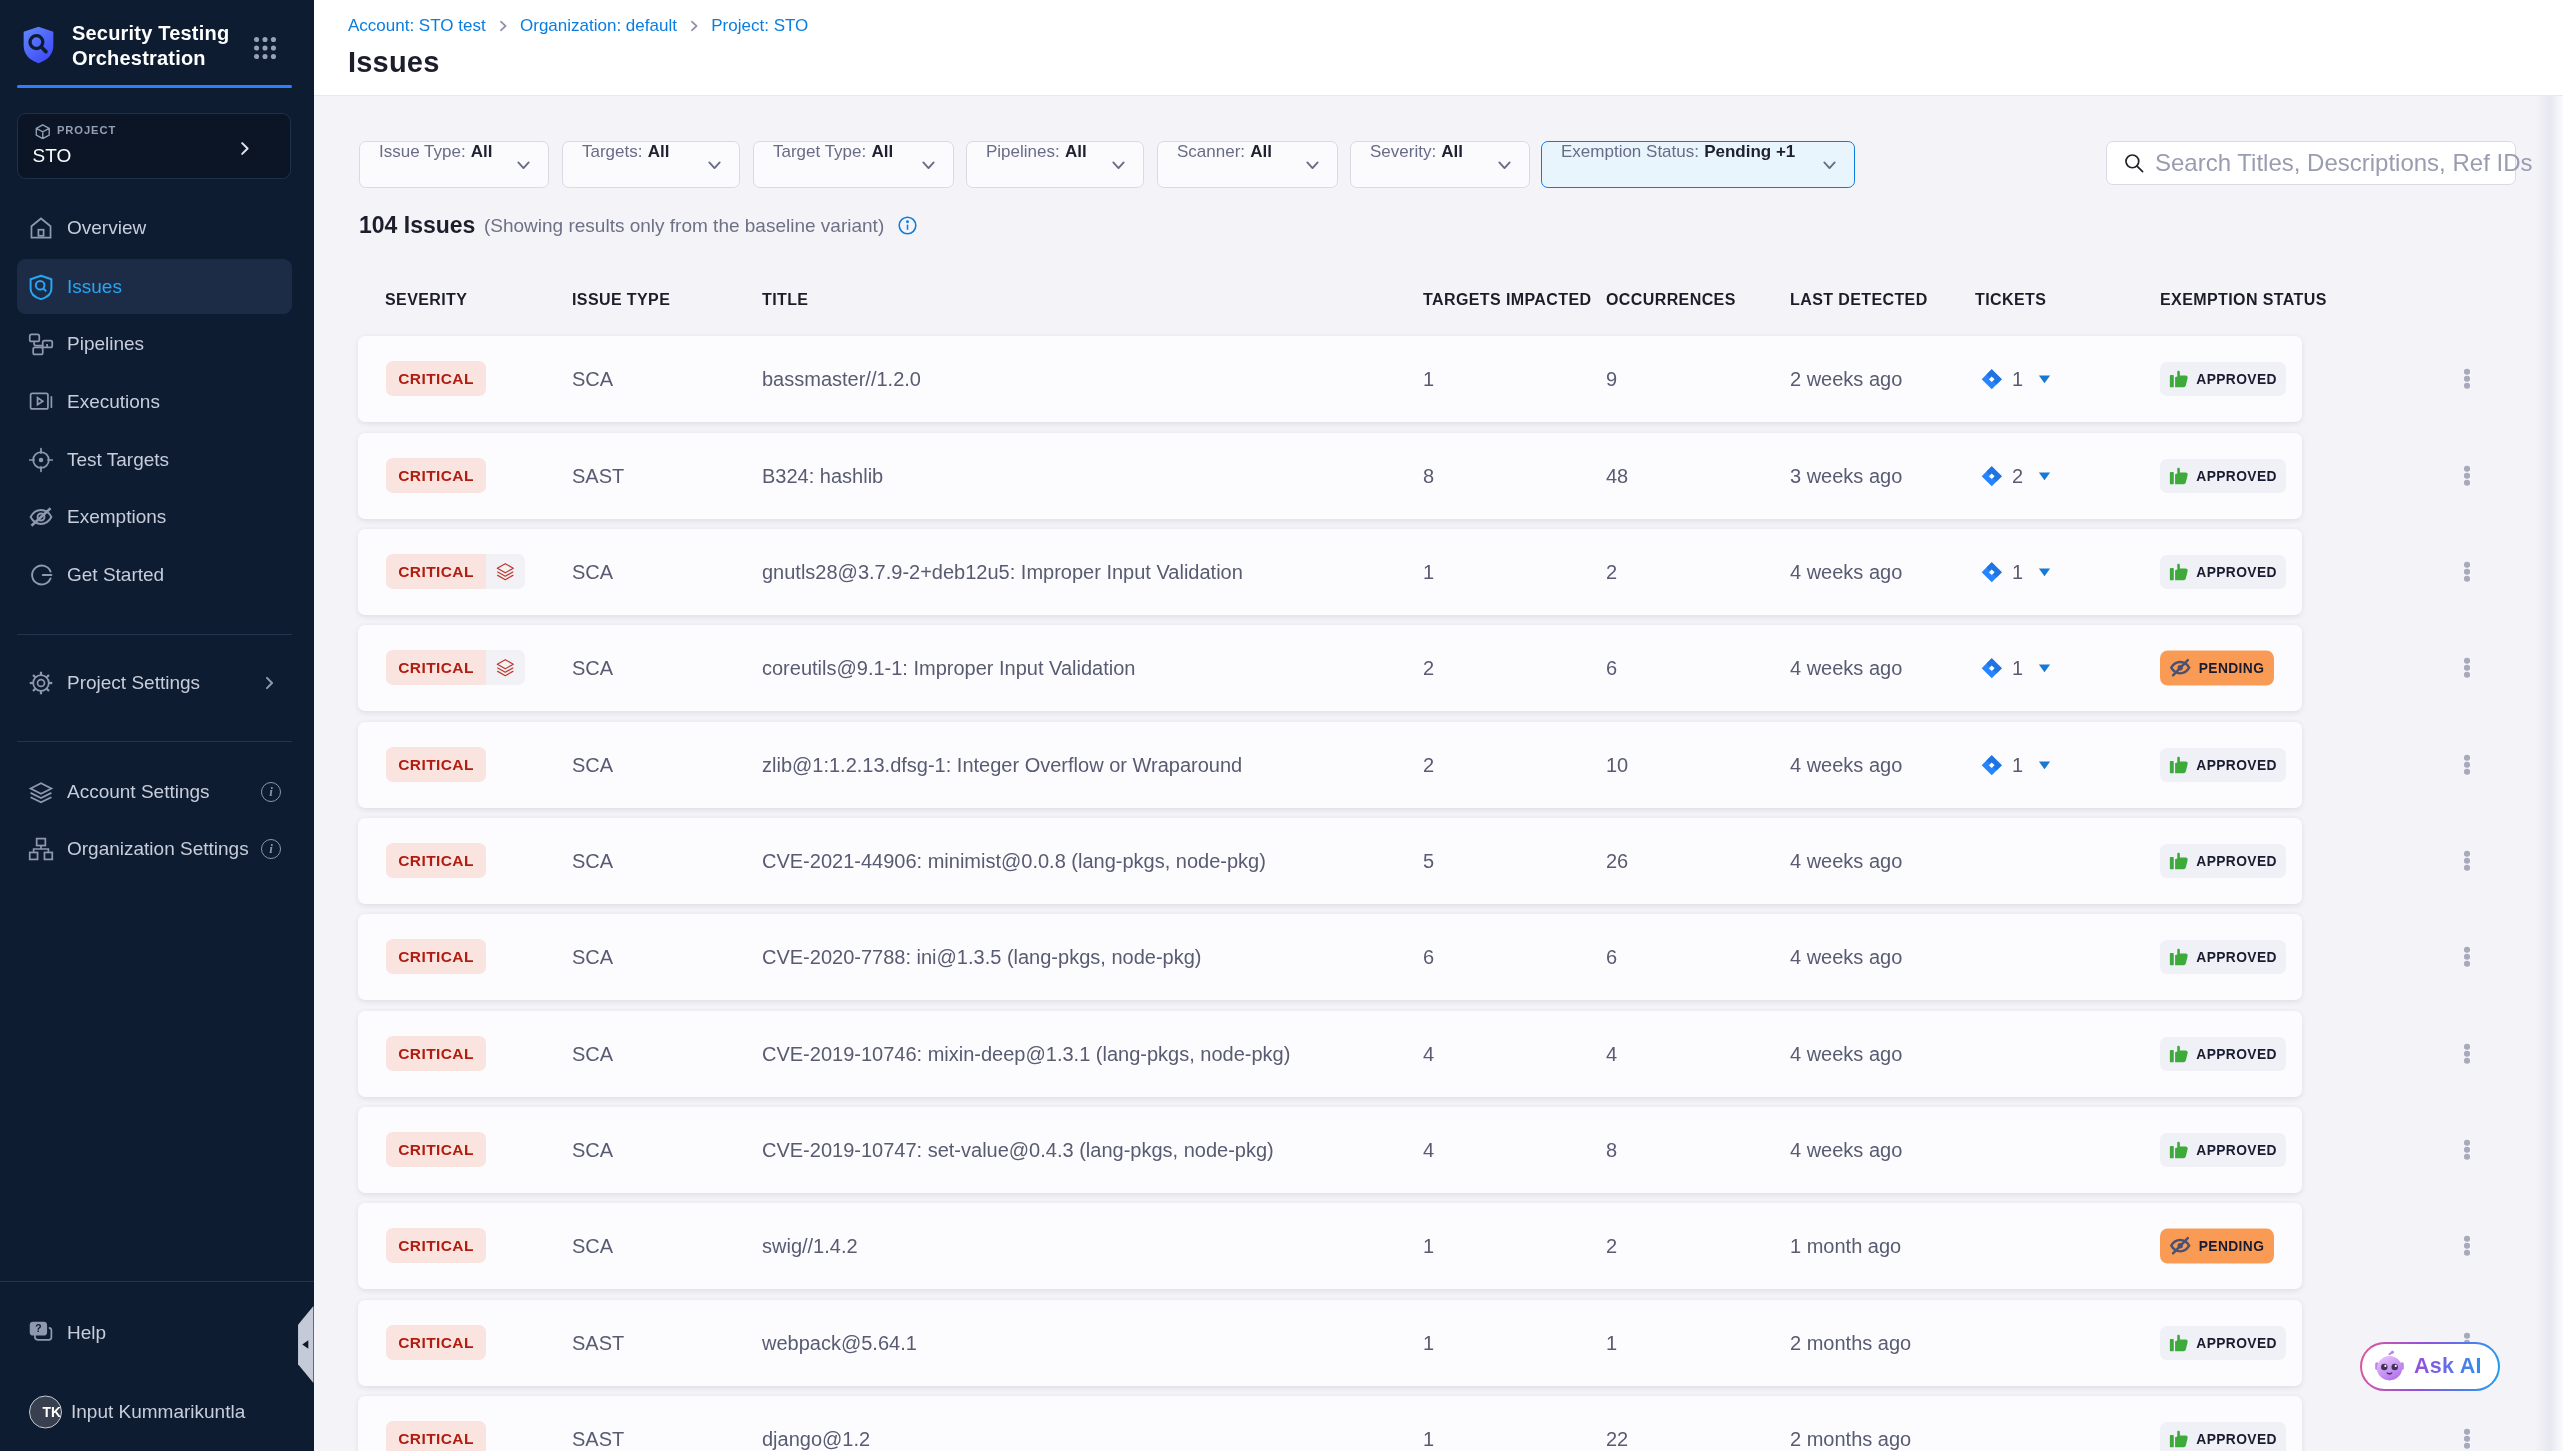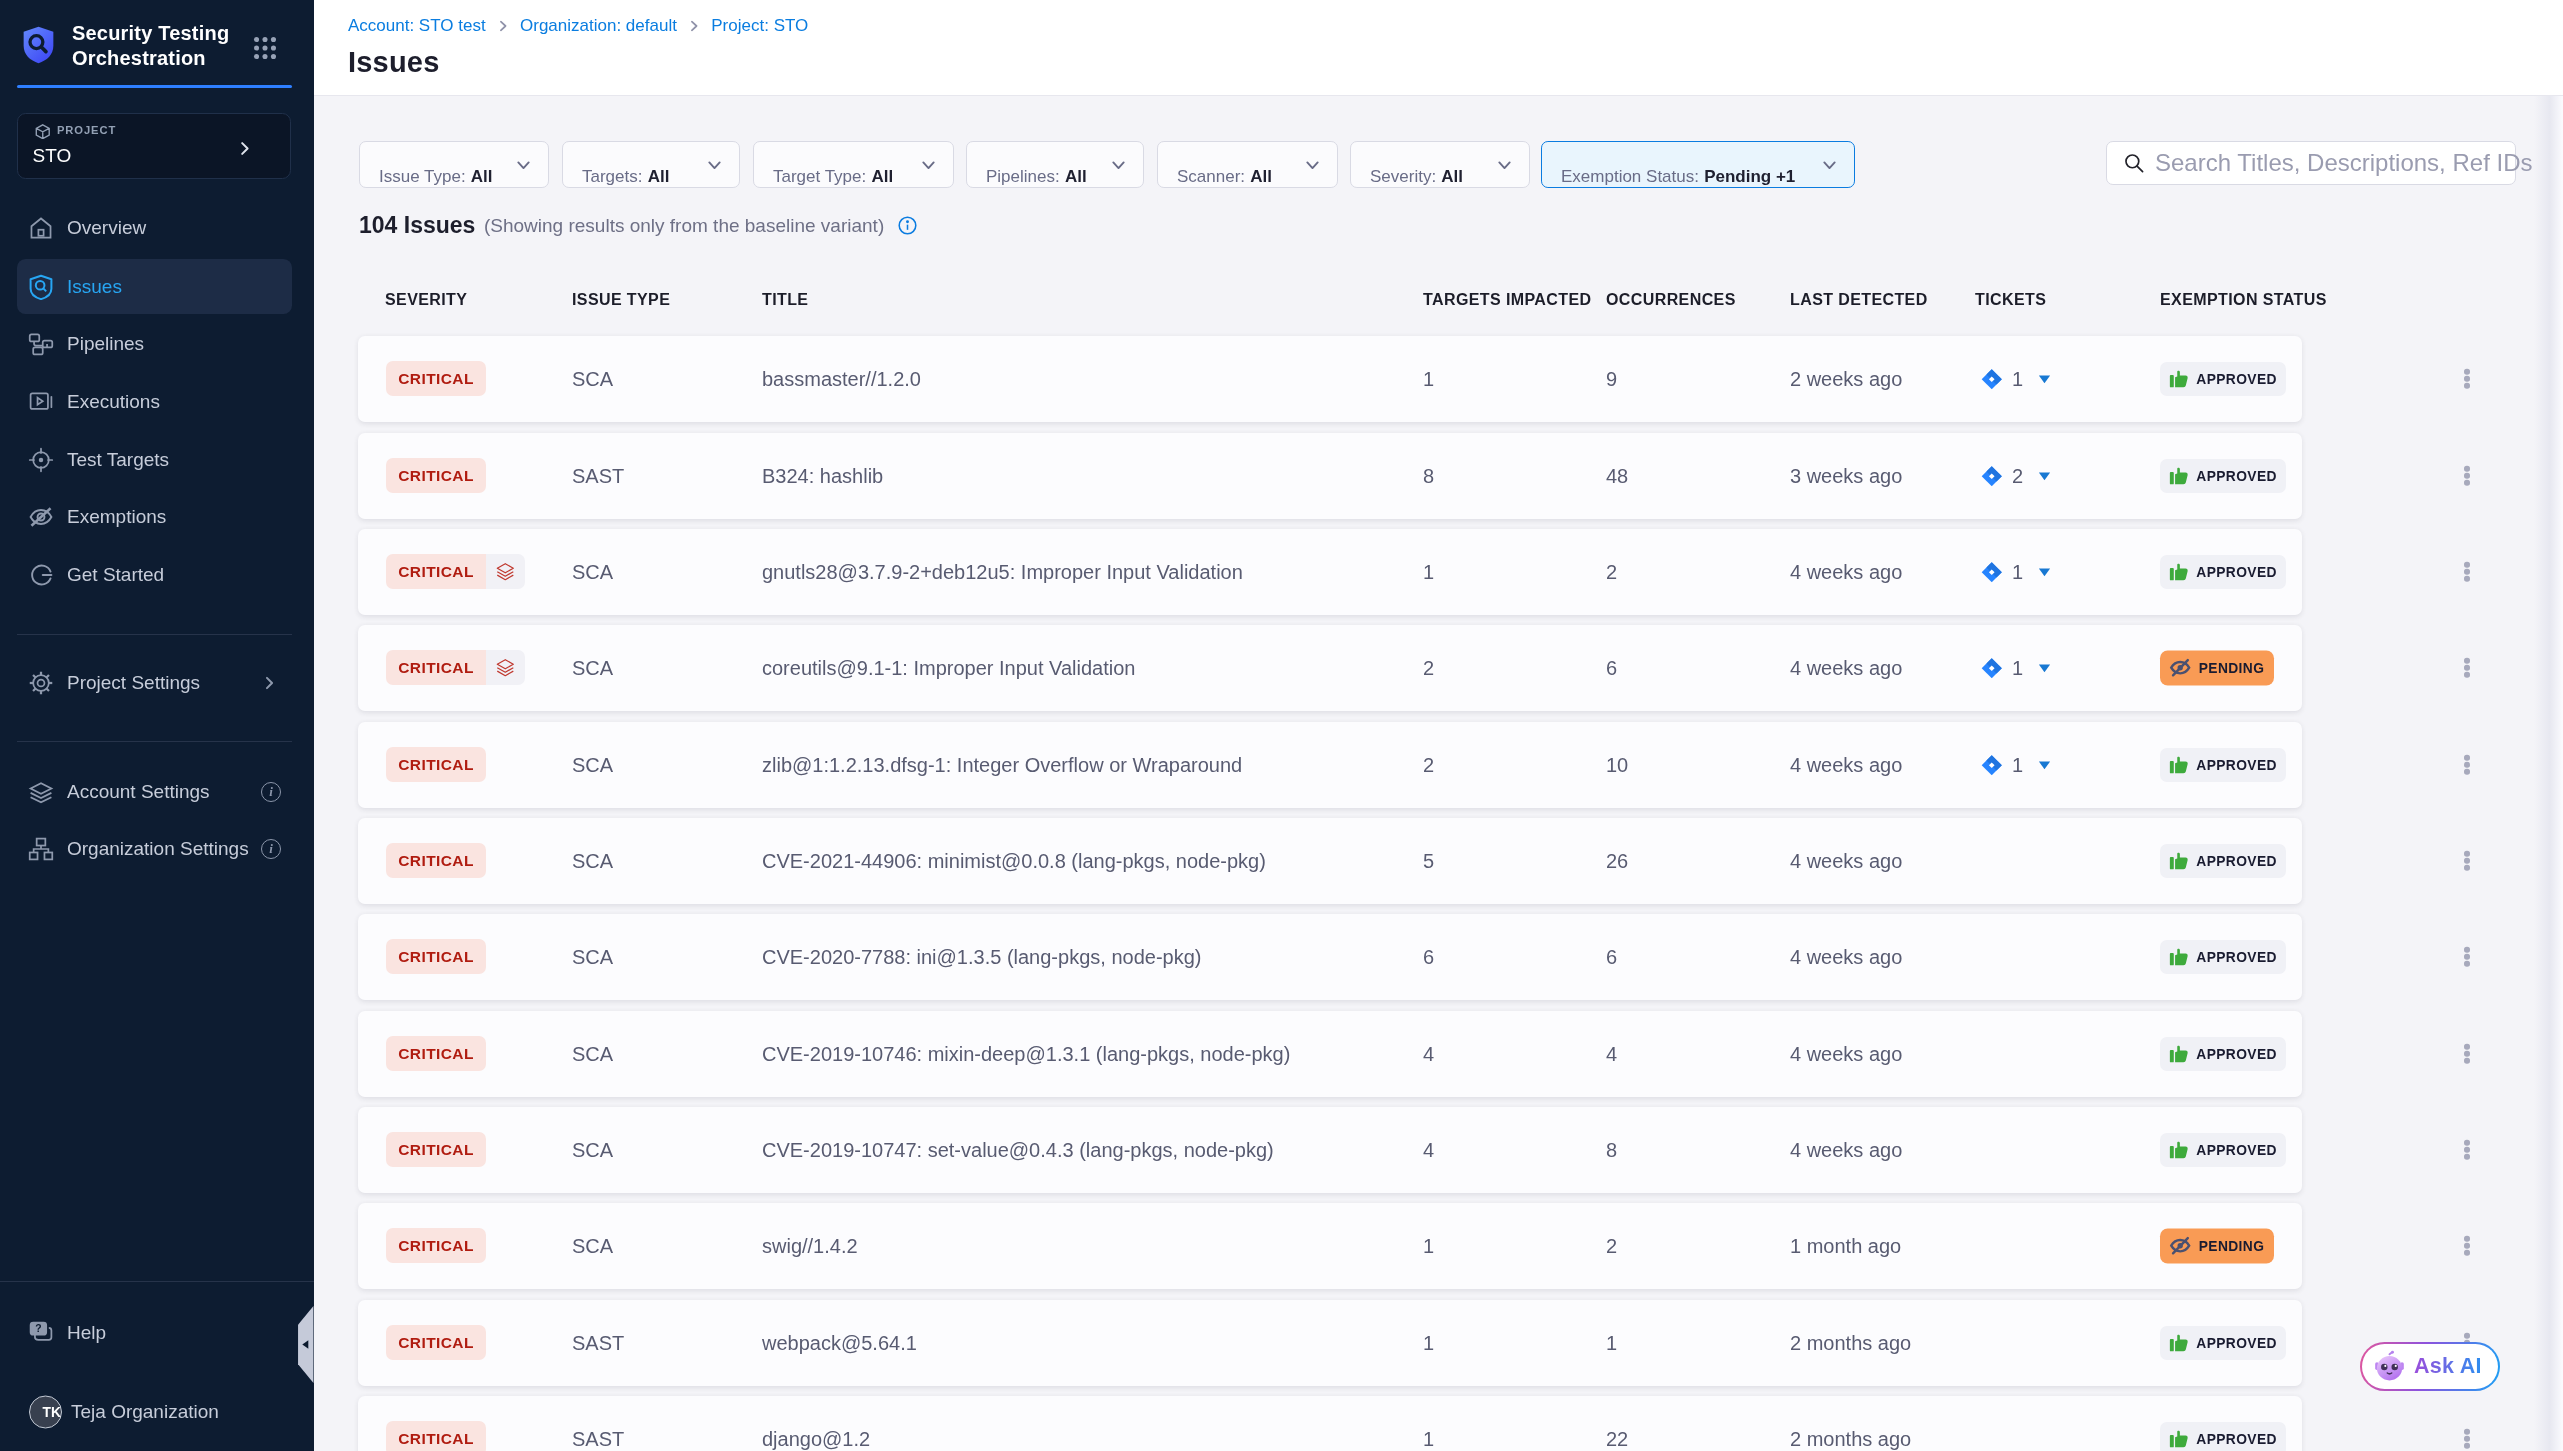--- a/index.html
+++ b/index.html
@@ -26,21 +26,21 @@
 .chev-right { position:absolute; left:261px; top:50%; transform:translateY(-50%); width:17px; height:17px; }
 
 
 #main { position:absolute; left:314px; top:0; width:2249px; height:1452px; }
 #topbar { position:absolute; left:0; top:0; width:2249px; height:96px; background:#fff; border-bottom:1.7px solid #e7e7ee; }
 .crumbs { position:absolute; left:34px; top:15.5px; font-size:17px; color:#0a7de0; display:flex; align-items:center; }
 .crumb-sep { color:#6b6d85; margin:0 11.2px; font-size:15.5px; }
 .page-title { position:absolute; left:34px; top:46px; font-size:29px; font-weight:bold; color:#1d1e2c; letter-spacing:0.2px; }
 
 
-.fbtn { position:absolute; top:141px; height:47px; background:#fbfbfd; border:1.7px solid #d9dae4; border-radius:6.9px; font-size:17px; color:#696c87; display:flex; align-items:flex-end; padding-left:19px; white-space:nowrap; }
+.fbtn { position:absolute; top:141px; height:47px; background:#fbfbfd; border:1.7px solid #d9dae4; border-radius:6.9px; font-size:17px; color:#696c87; display:flex; align-items:flex-start; padding-left:19px; white-space:nowrap; }
 .fbtn b { color:#1f2030; margin-left:5.2px; font-weight:bold; }
 .fbtn svg { position:absolute; right:15.5px; top:50%; transform:translateY(-50%); }
 .fbtn.sel { background:#e9f5fd; border:1.7px solid #0b7ce0; }
 #search { position:absolute; left:1792px; top:141px; width:410px; height:44px; background:#fff; border:1.7px solid #d9dae4; border-radius:6.9px; }
 #search .ph { position:absolute; left:48px; top:50%; transform:translateY(-50%); color:#9a9cb0; font-size:24px; white-space:nowrap; }
 
 
 #countline { position:absolute; left:45px; top:212px; display:flex; align-items:center; }
 #countline .n { font-size:23px; font-weight:bold; color:#1d1e2c; }
 #countline .s { font-size:19px; color:#6e7086; margin-left:8.6px; }
@@ -208,21 +208,21 @@
   <div class="nav-item" style="top:1306px">
     <svg class="nav-icon" viewBox="0 0 30 30" fill="none" stroke="#8e99ad" stroke-width="2">
         <rect x="3" y="3" width="18" height="14" rx="3" fill="#8e99ad"></rect>
         <text x="12" y="14" font-size="12" fill="#0c1a2e" text-anchor="middle" font-weight="bold" stroke="none">?</text>
         <path d="M8 17 V20 C8 22 10 23 12 23 H24 C26 23 27 22 27 20 V12 C27 10 26 9 24 9"></path>
       </svg>
     <div class="nav-text">Help</div>
   </div>
   <div class="nav-item" style="top:1385px">
     <div style="position:absolute;left:29px;top:50%;transform:translateY(-50%);width:33px;height:33px;border-radius:50%;background:#38404f;border:1.7px solid #c3cad5;color:#fff;font-size:13.8px;font-weight:bold;text-align:right;line-height:31px;">TK</div>
-    <div class="nav-text" style="left:71px">Teja Organization</div>
+    <div class="nav-text" style="left:71px">Input Kummarikuntla</div>
   </div>
   <svg style="position:absolute;left:298px;top:1306px" width="15.5" height="77" viewBox="0 0 18 90">
       <path d="M18 0 V90 L0 68 V22 Z" fill="#c5cad9"></path>
       <path d="M5 45 L12 40 V50 Z" fill="#0c1a2e"></path>
     </svg>
 </div>
 <div id="main">
   <div style="position:absolute;right:0;top:96px;width:29px;height:1356px;background:linear-gradient(to right,rgba(244,244,248,0) 0%,rgba(229,230,239,0.85) 55%,rgba(251,251,254,1) 100%);z-index:5"></div>
 
   <div id="topbar">

